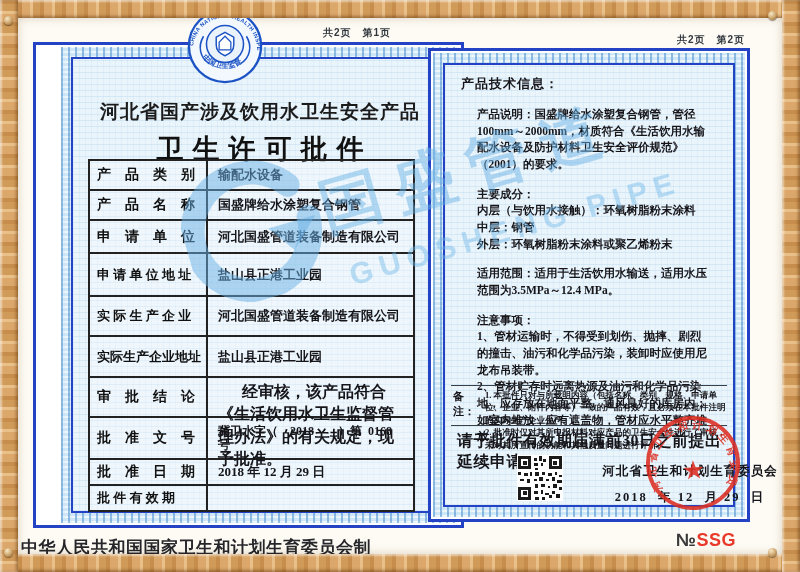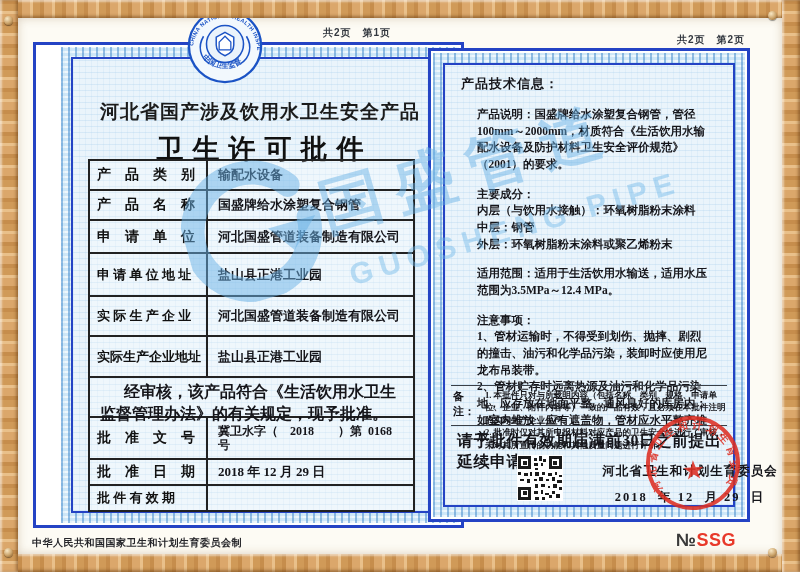--- a/index.html
+++ b/index.html
@@ -49,21 +49,21 @@
   .trow:nth-child(4){height:41px}.trow:nth-child(5){height:38px}.trow:nth-child(6){height:39px}
   .trow:nth-child(7){height:38px}.trow:nth-child(8){height:40px}.trow:nth-child(9){height:24px}
   .trow:nth-child(10){height:24px}.trow:nth-child(11){height:26px}
   .tlabel{width:118px;flex:0 0 118px;border-right:2px solid #222;display:flex;align-items:center;
     padding:0 4px 0 7px;box-sizing:border-box;font-size:14px;font-weight:bold;color:#111;white-space:nowrap;overflow:hidden;}
   .tlabel.small{font-size:13px;letter-spacing:0;}
   .tvalue{flex:1;display:flex;align-items:center;padding:0 4px 0 10px;box-sizing:border-box;
     font-size:13px;font-weight:bold;color:#15151a;white-space:pre-wrap;line-height:1.2;}
   .tvalue.latin{font-size:12px;}
   .tvalue.conclusion{font-size:16px;line-height:1.4;padding-top:3px;text-indent:1.5em;display:block;border-radius:7px;}
-  .left-footer{position:absolute;z-index:3;left:32px;top:536px;font-size:10px;font-weight:bold;color:#26262a;letter-spacing:.5px;}
+  .left-footer{position:absolute;z-index:3;left:21px;top:536px;font-size:17px;font-weight:bold;color:#26262a;letter-spacing:.5px;}
 
   
   .rp{padding:10px 14px 0 16px;font-size:11.5px;color:#15151a;}
   .tech-title{font-size:13px;font-weight:bold;letter-spacing:1px;}
   .para{white-space:pre-wrap;line-height:1.45;margin:13px 11px 0 16px;font-weight:600;}
   .remark-line{position:absolute;left:6px;right:6px;border-top:1.5px solid #3a3f46;}
   .rl1{top:320px;} .rl2{top:360px;}
   .remark{position:absolute;left:8px;right:5px;top:324px;display:flex;}
   .remark-label{flex:0 0 32px;font-size:11px;font-weight:bold;}
   .remark-text{flex:1;font-size:8.6px;line-height:1.45;white-space:pre-wrap;font-weight:600;}
@@ -150,20 +150,21 @@
           </div>
           <div class="trow">
             <div class="tlabel small">实 际 生 产 企 业</div>
             <div class="tvalue">河北国盛管道装备制造有限公司</div>
           </div>
           <div class="trow">
             <div class="tlabel small">实际生产企业地址</div>
             <div class="tvalue">盐山县正港工业园</div>
           </div>
           <div class="trow">
+            <div class="tlabel">审　批　结　论</div>
             <div class="tvalue conclusion">经审核，该产品符合《生活饮用水卫生监督管理办法》的有关规定，现予批准。</div>
           </div>
           <div class="trow">
             <div class="tlabel">批　准　文　号</div>
             <div class="tvalue latin">冀卫水字（　2018　　）第  0168  号</div>
           </div>
           <div class="trow">
             <div class="tlabel">批　准　日　期</div>
             <div class="tvalue">2018 年 12 月 29 日</div>
           </div>

